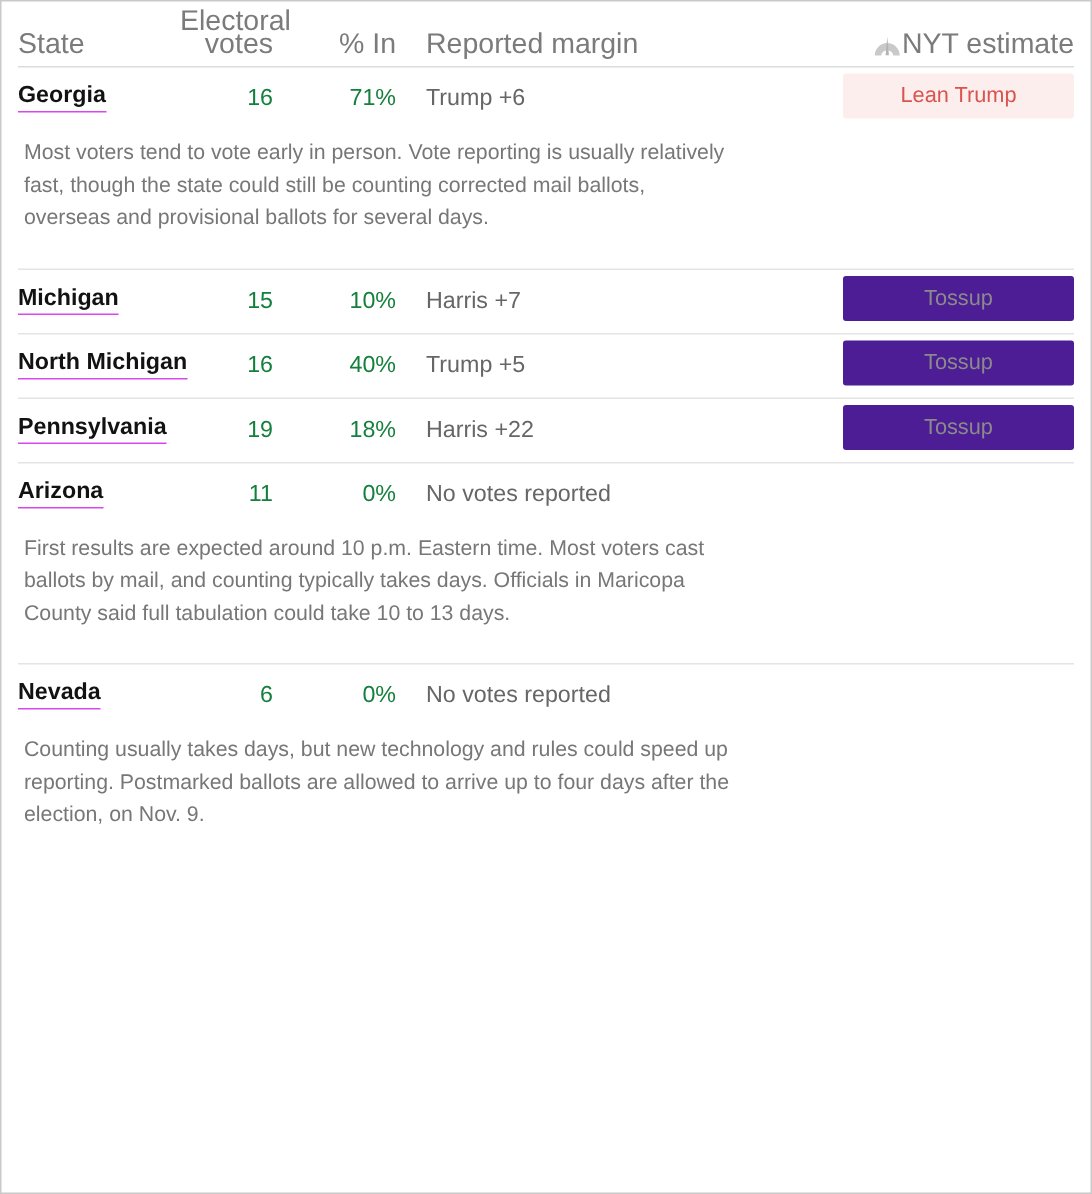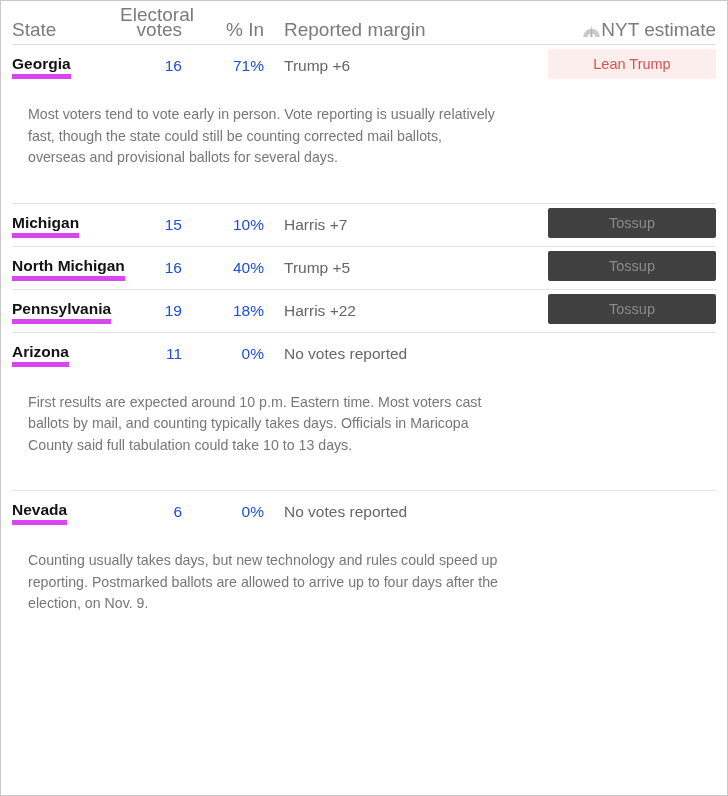--- a/index.html
+++ b/index.html
@@ -61,67 +61,67 @@
   }
   .state-block.first { border-top: none; }
 
   .srow {
     position: relative;
     height: 42px;
   }
   .cell {
     position: absolute;
     font-size: 15.5px;
-    color: #1d4ed8;
+    color: #15803d;
     white-space: nowrap;
     top: 12px;
   }
   .c-state {
     left: 0px;
     top: 10px;
     font-size: 15.5px;
     font-weight: 700;
     color: #121212;
-    border-bottom: 5px solid #d946ef;
+    border-bottom: 1px solid #d946ef;
     padding-bottom: 2px;
     line-height: 17px;
     cursor: pointer;
   }
   .c-ev     { left: 108px; width: 62px; text-align: right; }
   .c-pct    { left: 190px; width: 62px; text-align: right; }
   .c-margin { left: 272px; text-align: left; color: #666666; }
 
   .badge {
     position: absolute;
     right: 0px;
     top: 4px;
-    width: 168px;
+    width: 154px;
     height: 30px;
     line-height: 30px;
     text-align: center;
     font-size: 14.5px;
     border-radius: 2px;
     box-sizing: border-box;
   }
   .badge.lean-trump {
     background: #fdeeee;
     color: #d9534f;
   }
   .badge.tossup {
-    background: #404040;
+    background: #4c1d95;
     color: #8a8a8a;
   }
 
   .note {
     font-size: 14.2px;
     line-height: 21.5px;
     color: #777777;
     max-width: 472px;
     padding: 1px 0 18px 0;
-    margin: 16px;
+    margin: 4px;
   }
 </style>
 </head>
 <body>
 
 <div id="page">
 
   <div class="thead">
     <div class="th th-state">State</div>
     <div class="th th-ev">

